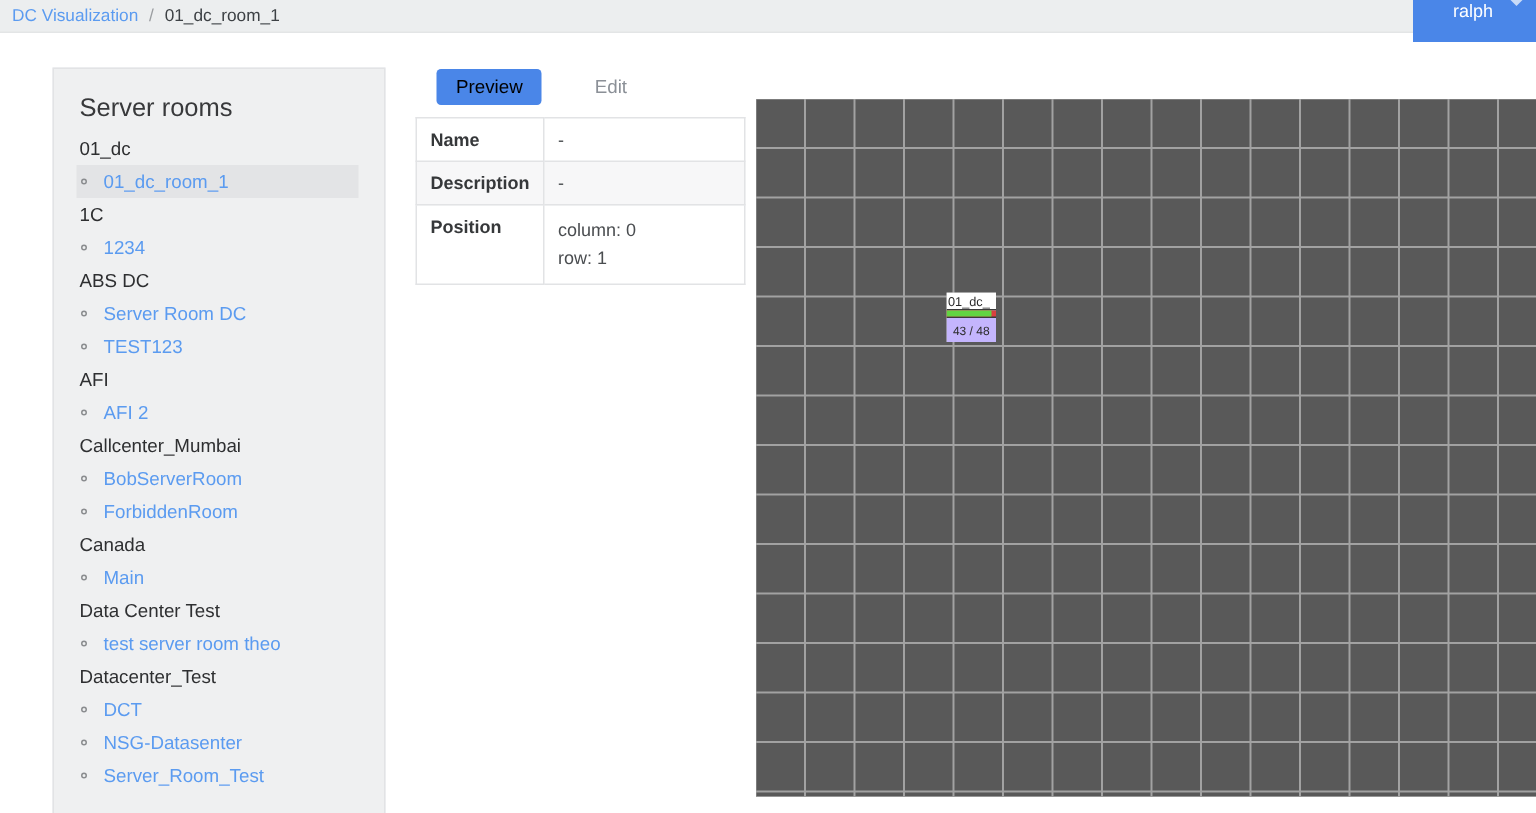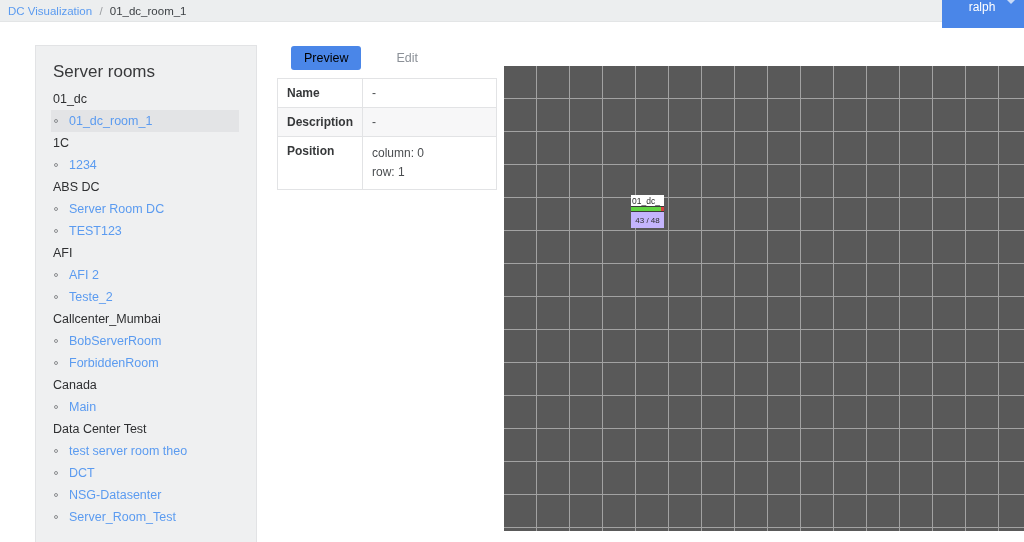--- a/index.html
+++ b/index.html
@@ -224,43 +224,40 @@
       </div>
       <div class="room-row">
         <span class="bullet"></span>
         <span class="room-link">TEST123</span>
       </div>
       <div class="group-header">AFI</div>
       <div class="room-row">
         <span class="bullet"></span>
         <span class="room-link">AFI 2</span>
       </div>
-      <div class="room-row">
-        <span class="bullet"></span>
-        <span class="room-link">Teste_2</span>
-      </div>
       <div class="group-header">Callcenter_Mumbai</div>
       <div class="room-row">
         <span class="bullet"></span>
         <span class="room-link">BobServerRoom</span>
       </div>
       <div class="room-row">
         <span class="bullet"></span>
         <span class="room-link">ForbiddenRoom</span>
       </div>
       <div class="group-header">Canada</div>
       <div class="room-row">
         <span class="bullet"></span>
         <span class="room-link">Main</span>
       </div>
       <div class="group-header">Data Center Test</div>
       <div class="room-row">
         <span class="bullet"></span>
         <span class="room-link">test server room theo</span>
       </div>
+      <div class="group-header">Datacenter_Test</div>
       <div class="room-row">
         <span class="bullet"></span>
         <span class="room-link">DCT</span>
       </div>
       <div class="room-row">
         <span class="bullet"></span>
         <span class="room-link">NSG-Datasenter</span>
       </div>
       <div class="room-row">
         <span class="bullet"></span>

